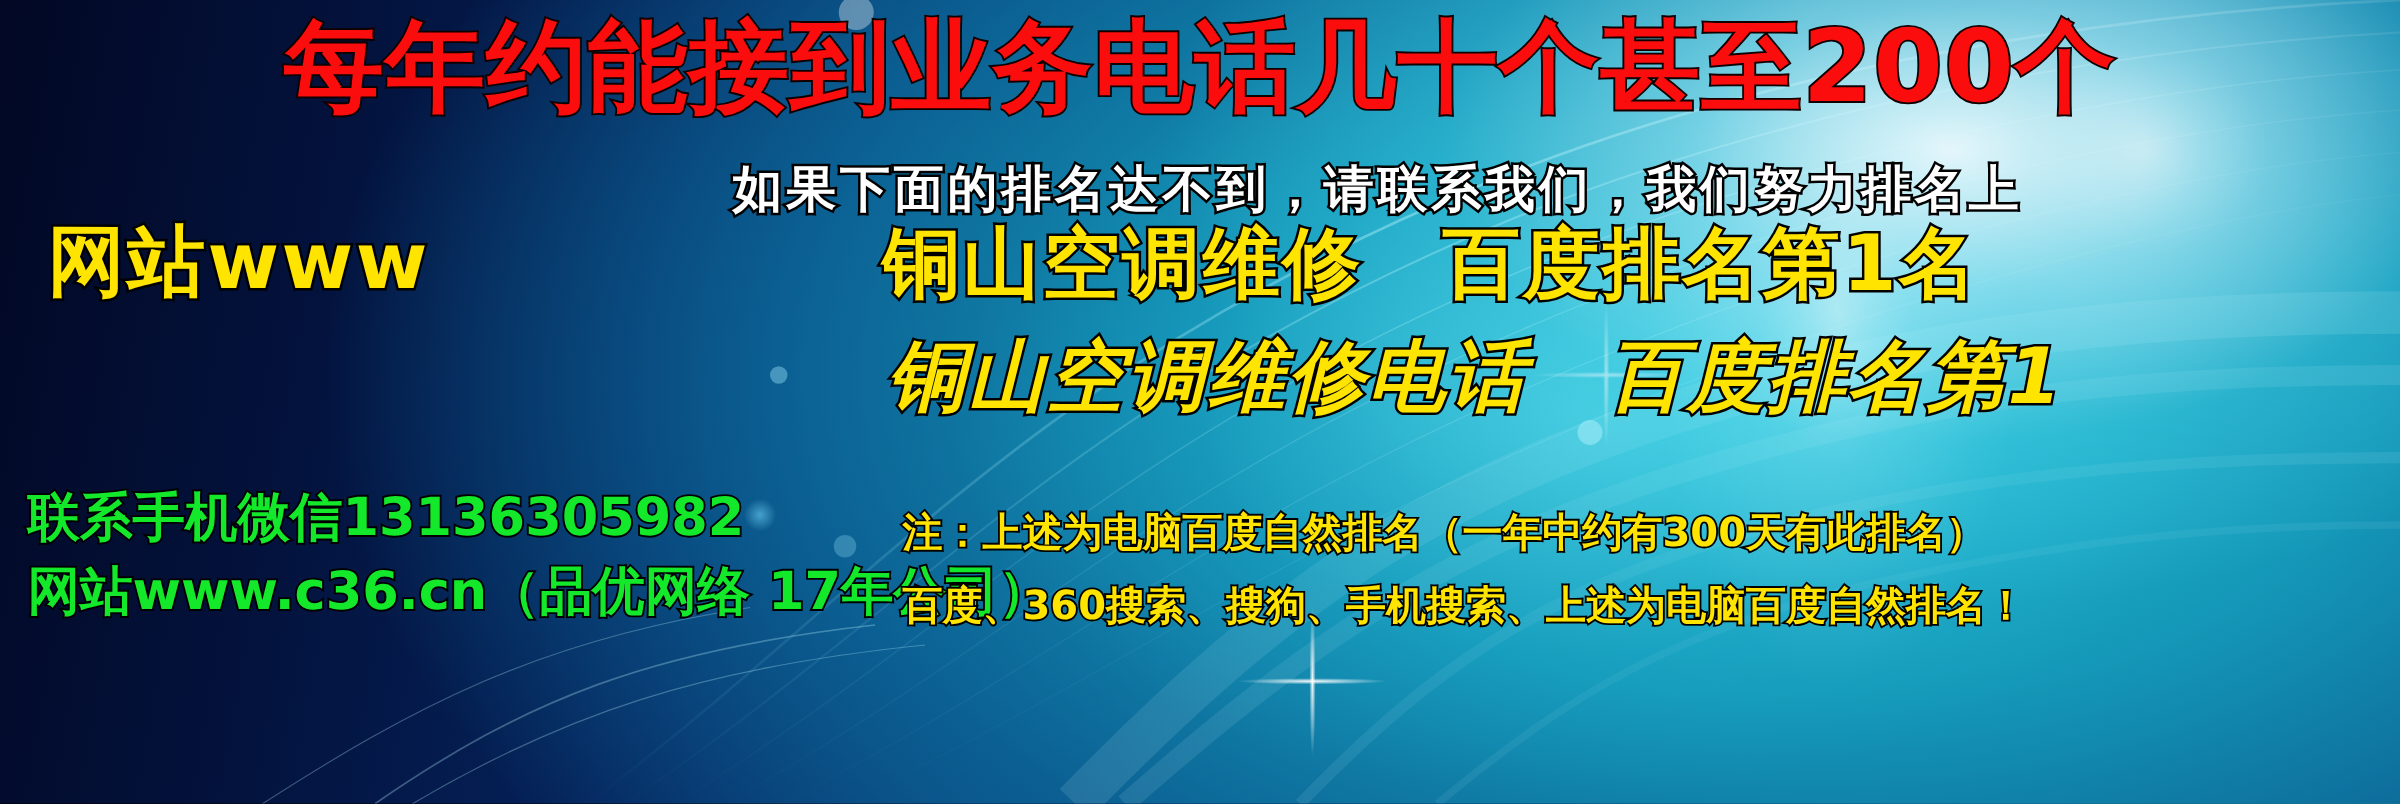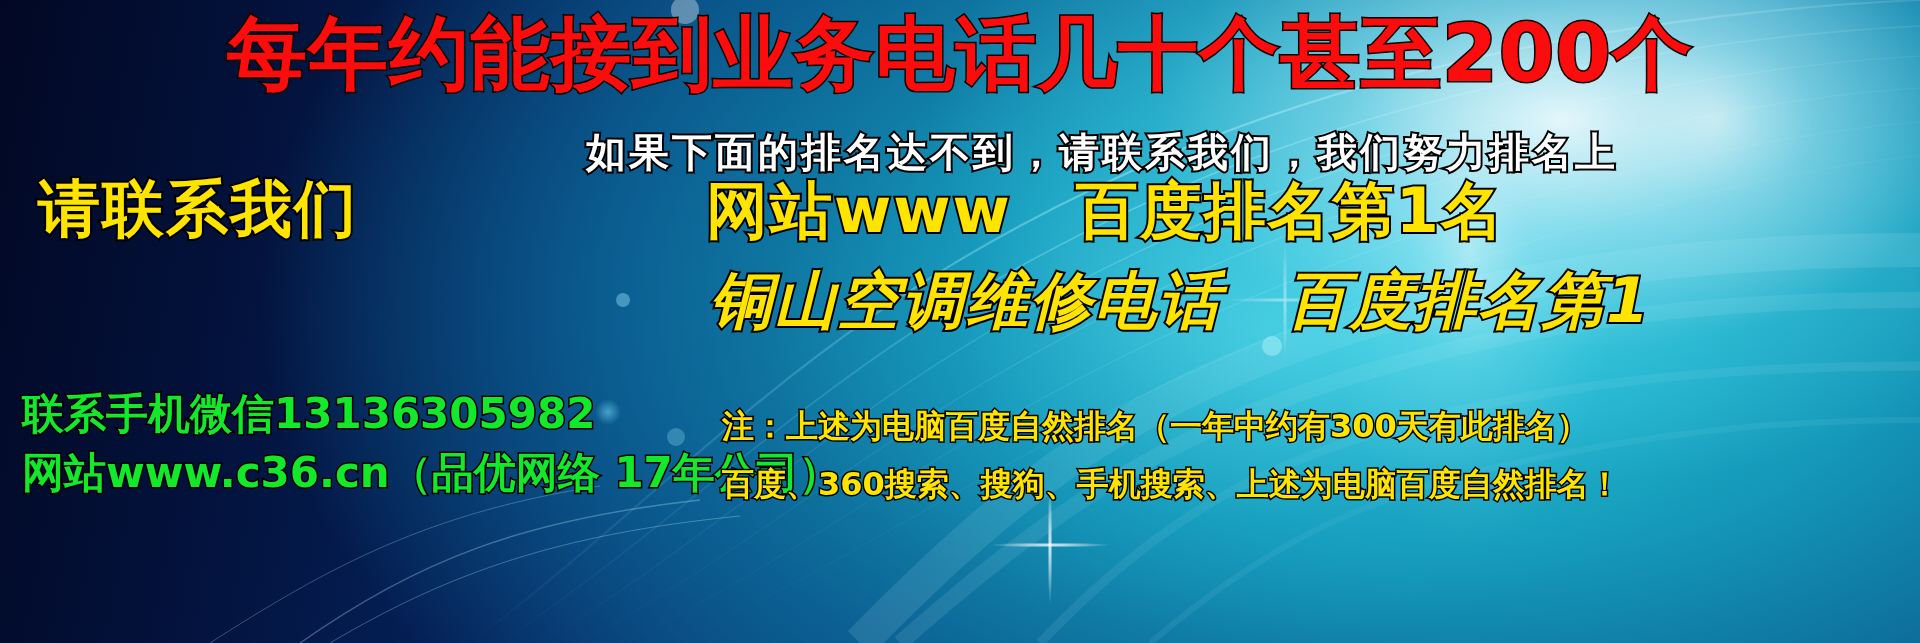--- a/index.html
+++ b/index.html
@@ -129,23 +129,23 @@
 
   <div class="sparkle" style="left:1050px;top:545px;"></div>
   <div class="sparkle" style="left:1285px;top:300px;opacity:.5;"></div>
 
   <div class="glow-spot" style="left:595px;top:399px;width:26px;height:26px;background:radial-gradient(closest-side,rgba(120,220,255,.55),rgba(0,0,0,0));"></div>
 
   <div class="line headline">每年约能接到业务电话几十个甚至200个</div>
 
   <div class="line subline">如果下面的排名达不到，请联系我们，我们努力排名上</div>
 
-  <div class="line yellow-big l-left1">请联系我们</div>
+  <div class="line yellow-big l-left1">网站www</div>
 
-  <div class="line yellow-big l-right1">网站www　百度排名第1名</div>
+  <div class="line yellow-big l-right1">铜山空调维修　百度排名第1名</div>
   <div class="line yellow-big l-right2">铜山空调维修电话　百度排名第1</div>
 
   <div class="line green-line g1">联系手机微信13136305982</div>
   <div class="line green-line g2">网站www.c36.cn（品优网络 17年公司）</div>
 
   <div class="line note-line n1">注：上述为电脑百度自然排名（一年中约有300天有此排名）</div>
   <div class="line note-line n2">百度、360搜索、搜狗、手机搜索、上述为电脑百度自然排名！</div>
 
 </div>
 

